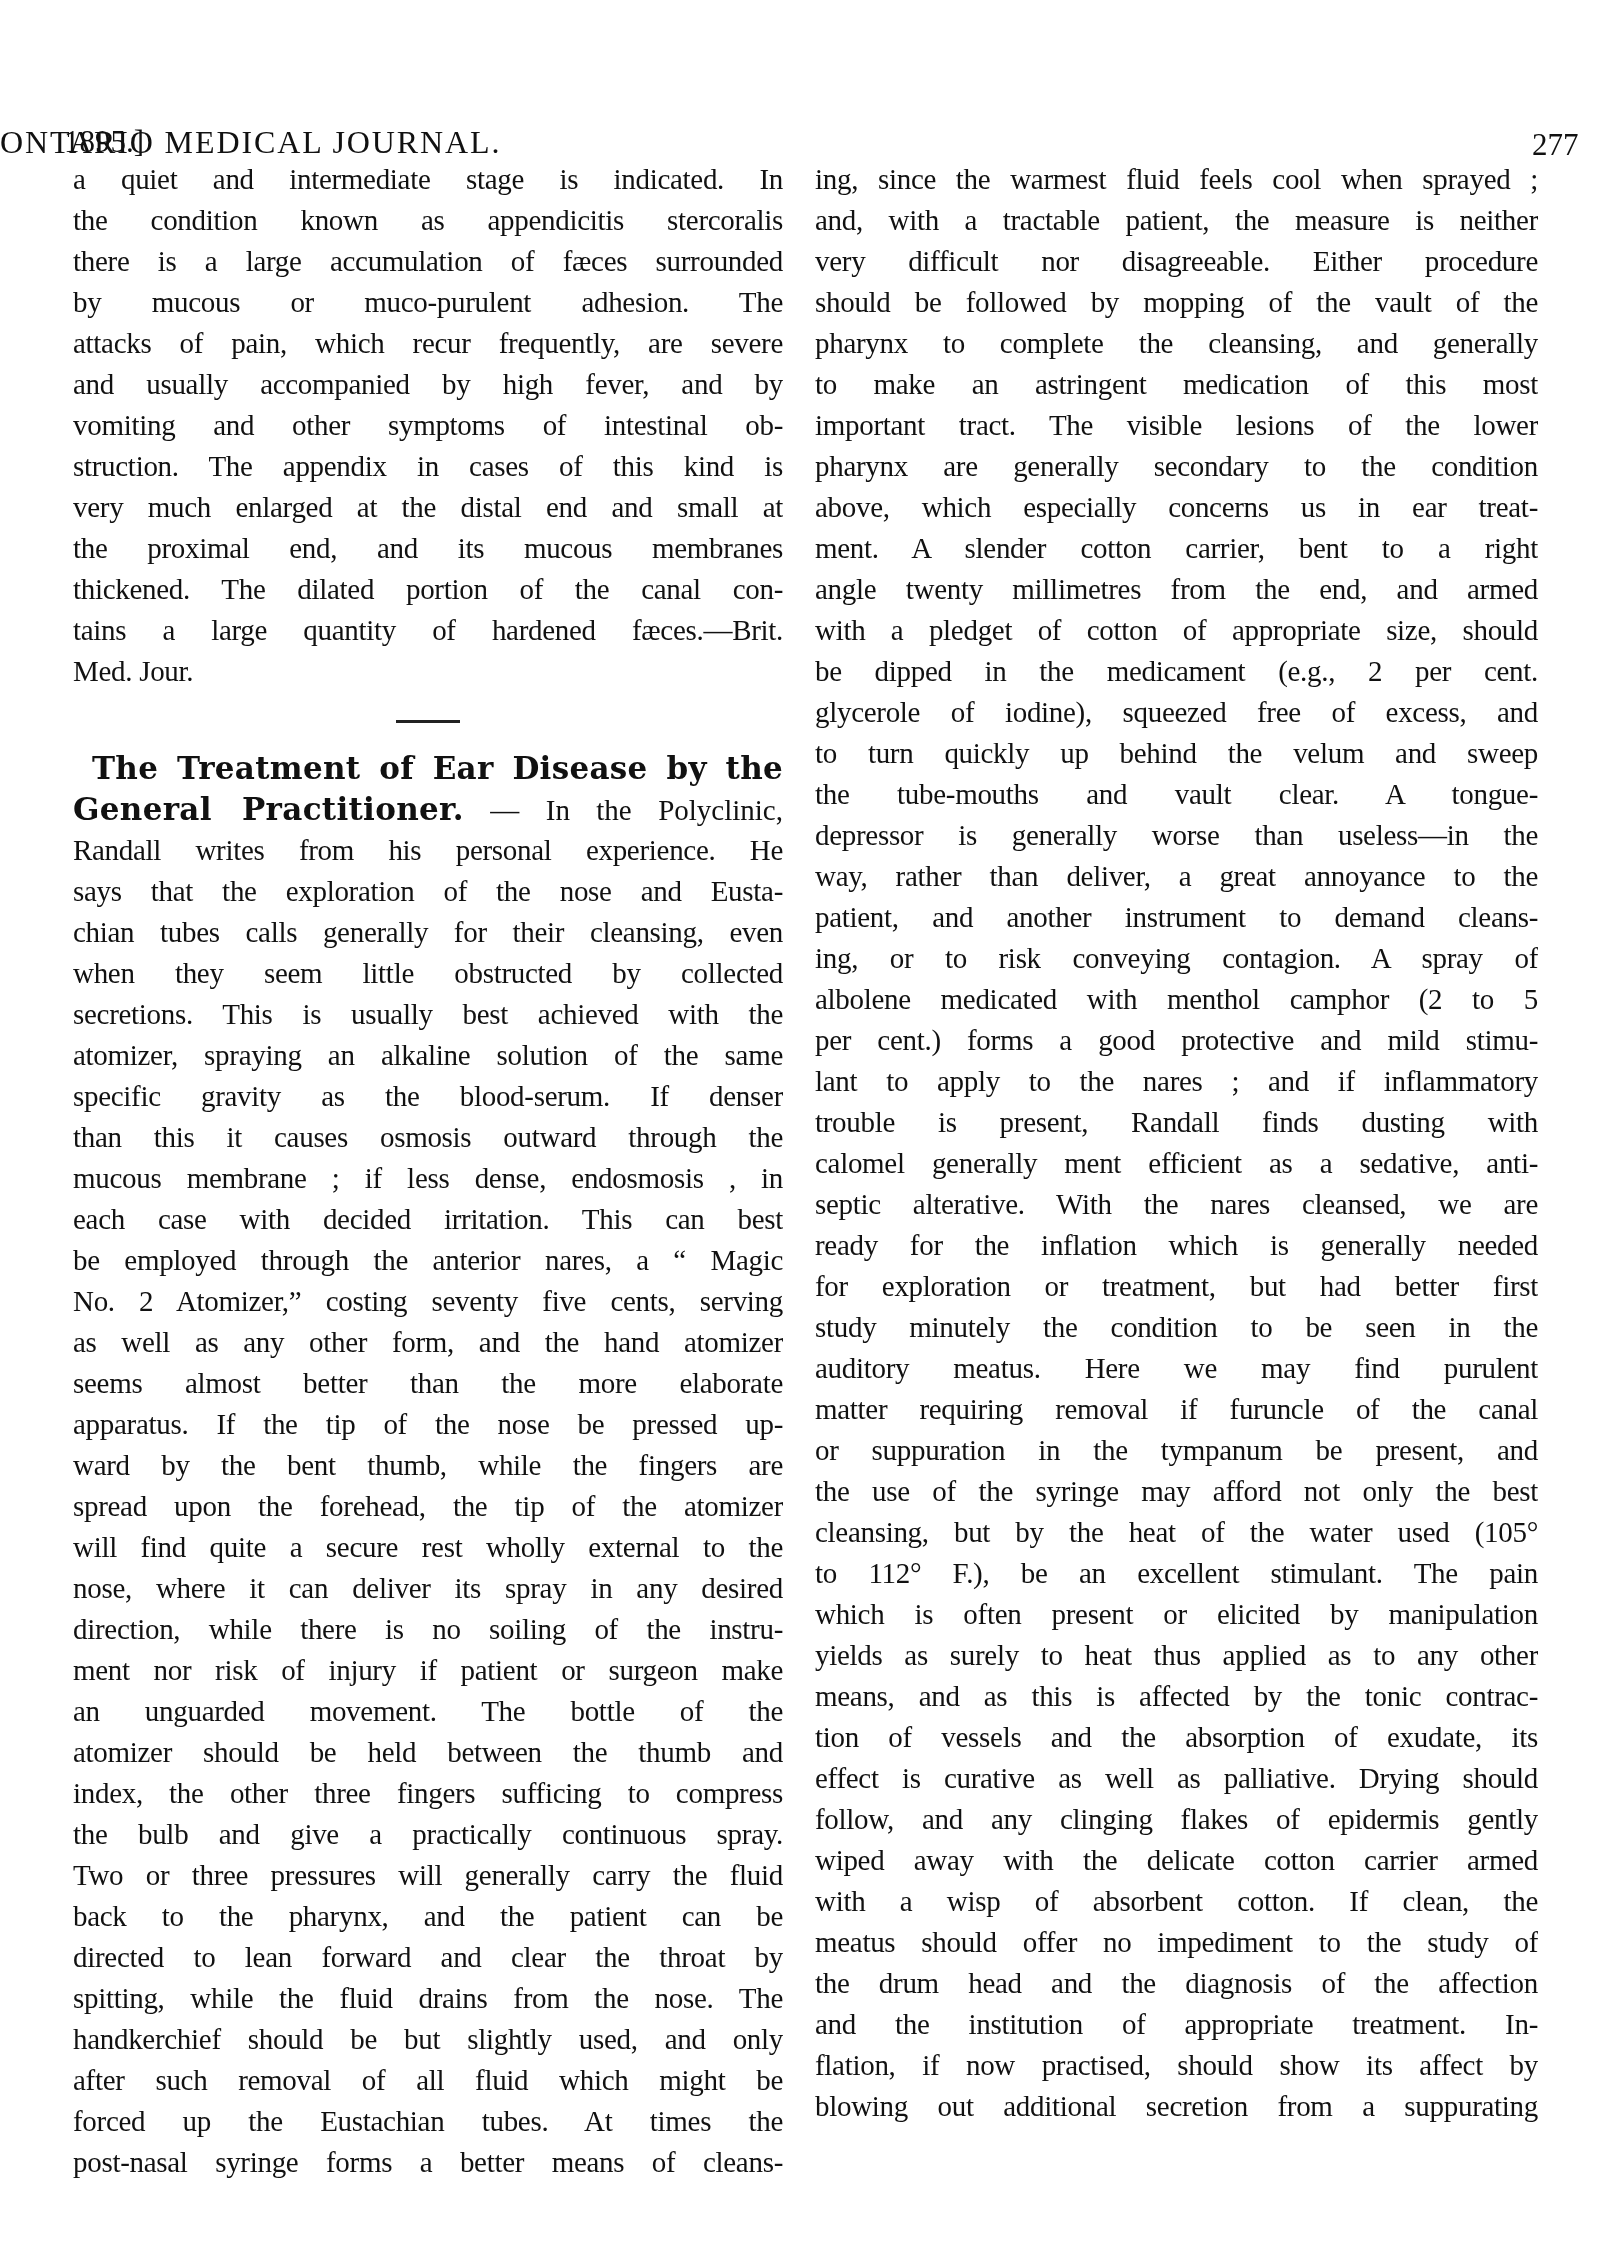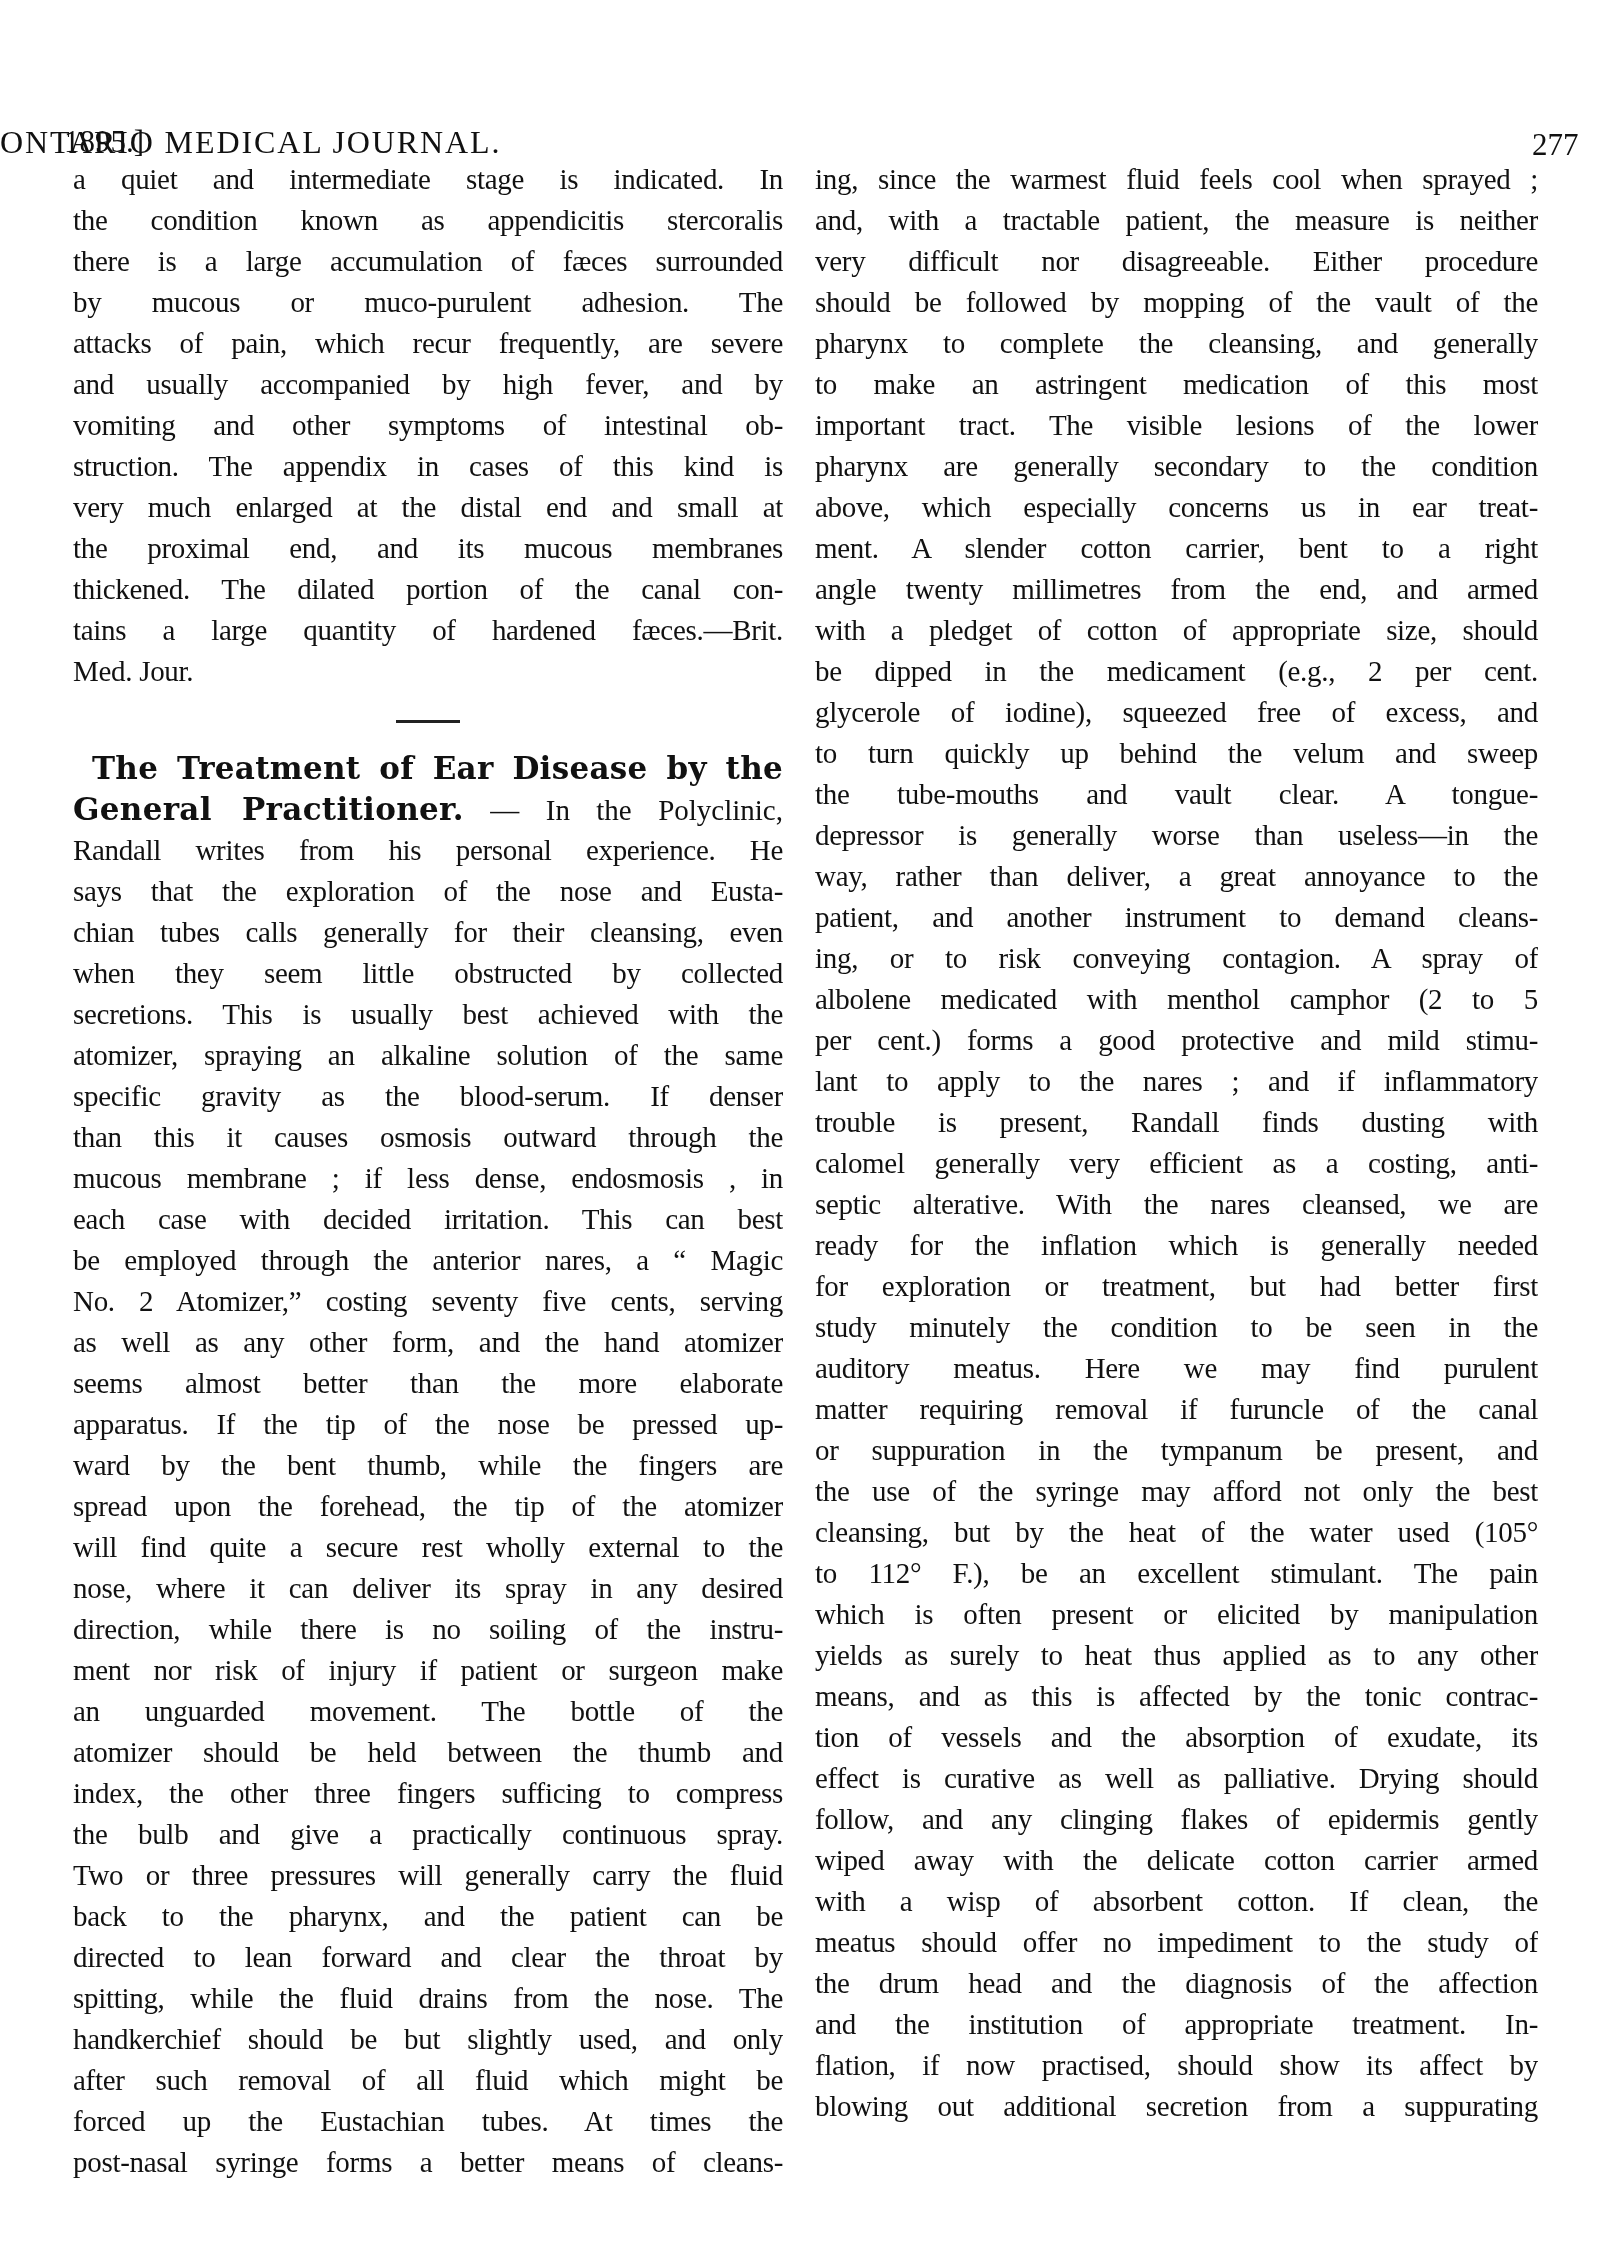--- a/index.html
+++ b/index.html
@@ -122,21 +122,21 @@
       <span class="line">to turn quickly up behind the velum and sweep</span>
       <span class="line">the tube-mouths and vault clear. A tongue-</span>
       <span class="line">depressor is generally worse than useless—in the</span>
       <span class="line">way, rather than deliver, a great annoyance to the</span>
       <span class="line">patient, and another instrument to demand cleans-</span>
       <span class="line">ing, or to risk conveying contagion. A spray of</span>
       <span class="line">albolene medicated with menthol camphor (2 to 5</span>
       <span class="line">per cent.) forms a good protective and mild stimu-</span>
       <span class="line">lant to apply to the nares ; and if inflammatory</span>
       <span class="line">trouble is present, Randall finds dusting with</span>
-      <span class="line">calomel generally very efficient as a costing, anti-</span>
+      <span class="line">calomel generally ment efficient as a sedative, anti-</span>
       <span class="line">septic alterative. With the nares cleansed, we are</span>
       <span class="line">ready for the inflation which is generally needed</span>
       <span class="line">for exploration or treatment, but had better first</span>
       <span class="line">study minutely the condition to be seen in the</span>
       <span class="line">auditory meatus. Here we may find purulent</span>
       <span class="line">matter requiring removal if furuncle of the canal</span>
       <span class="line">or suppuration in the tympanum be present, and</span>
       <span class="line">the use of the syringe may afford not only the best</span>
       <span class="line">cleansing, but by the heat of the water used (105°</span>
       <span class="line">to 112° F.), be an excellent stimulant. The pain</span>

